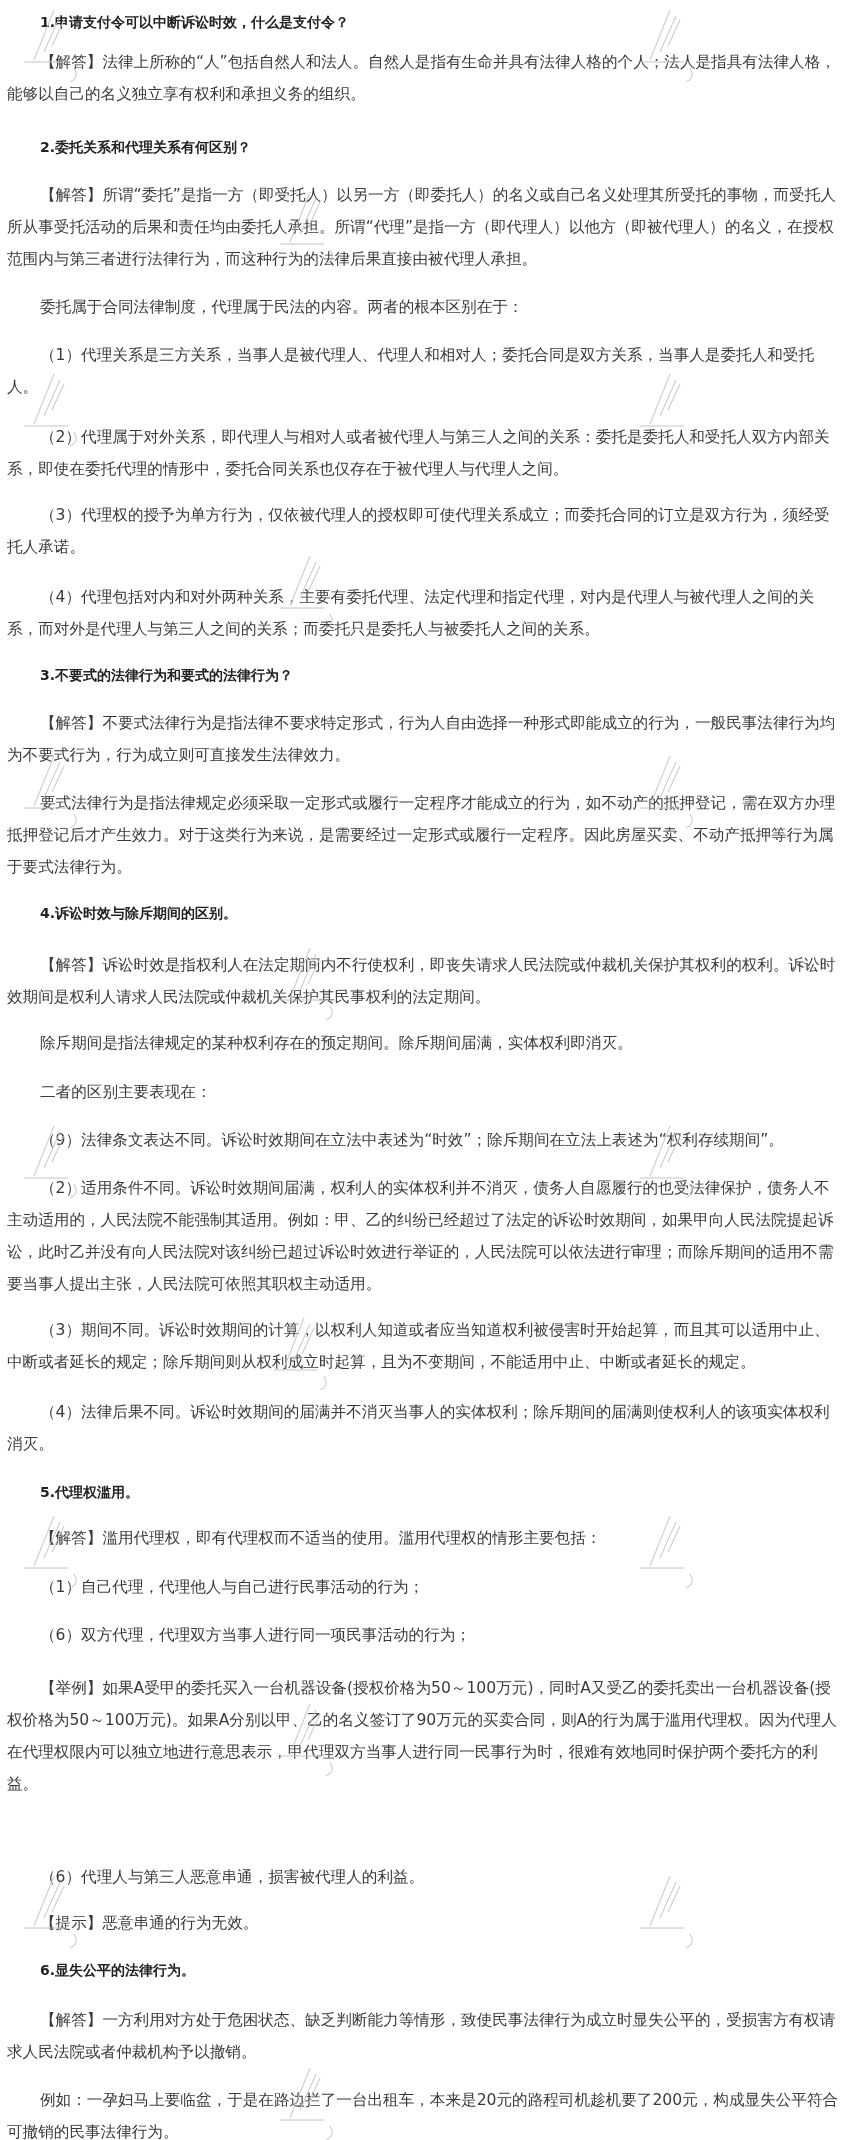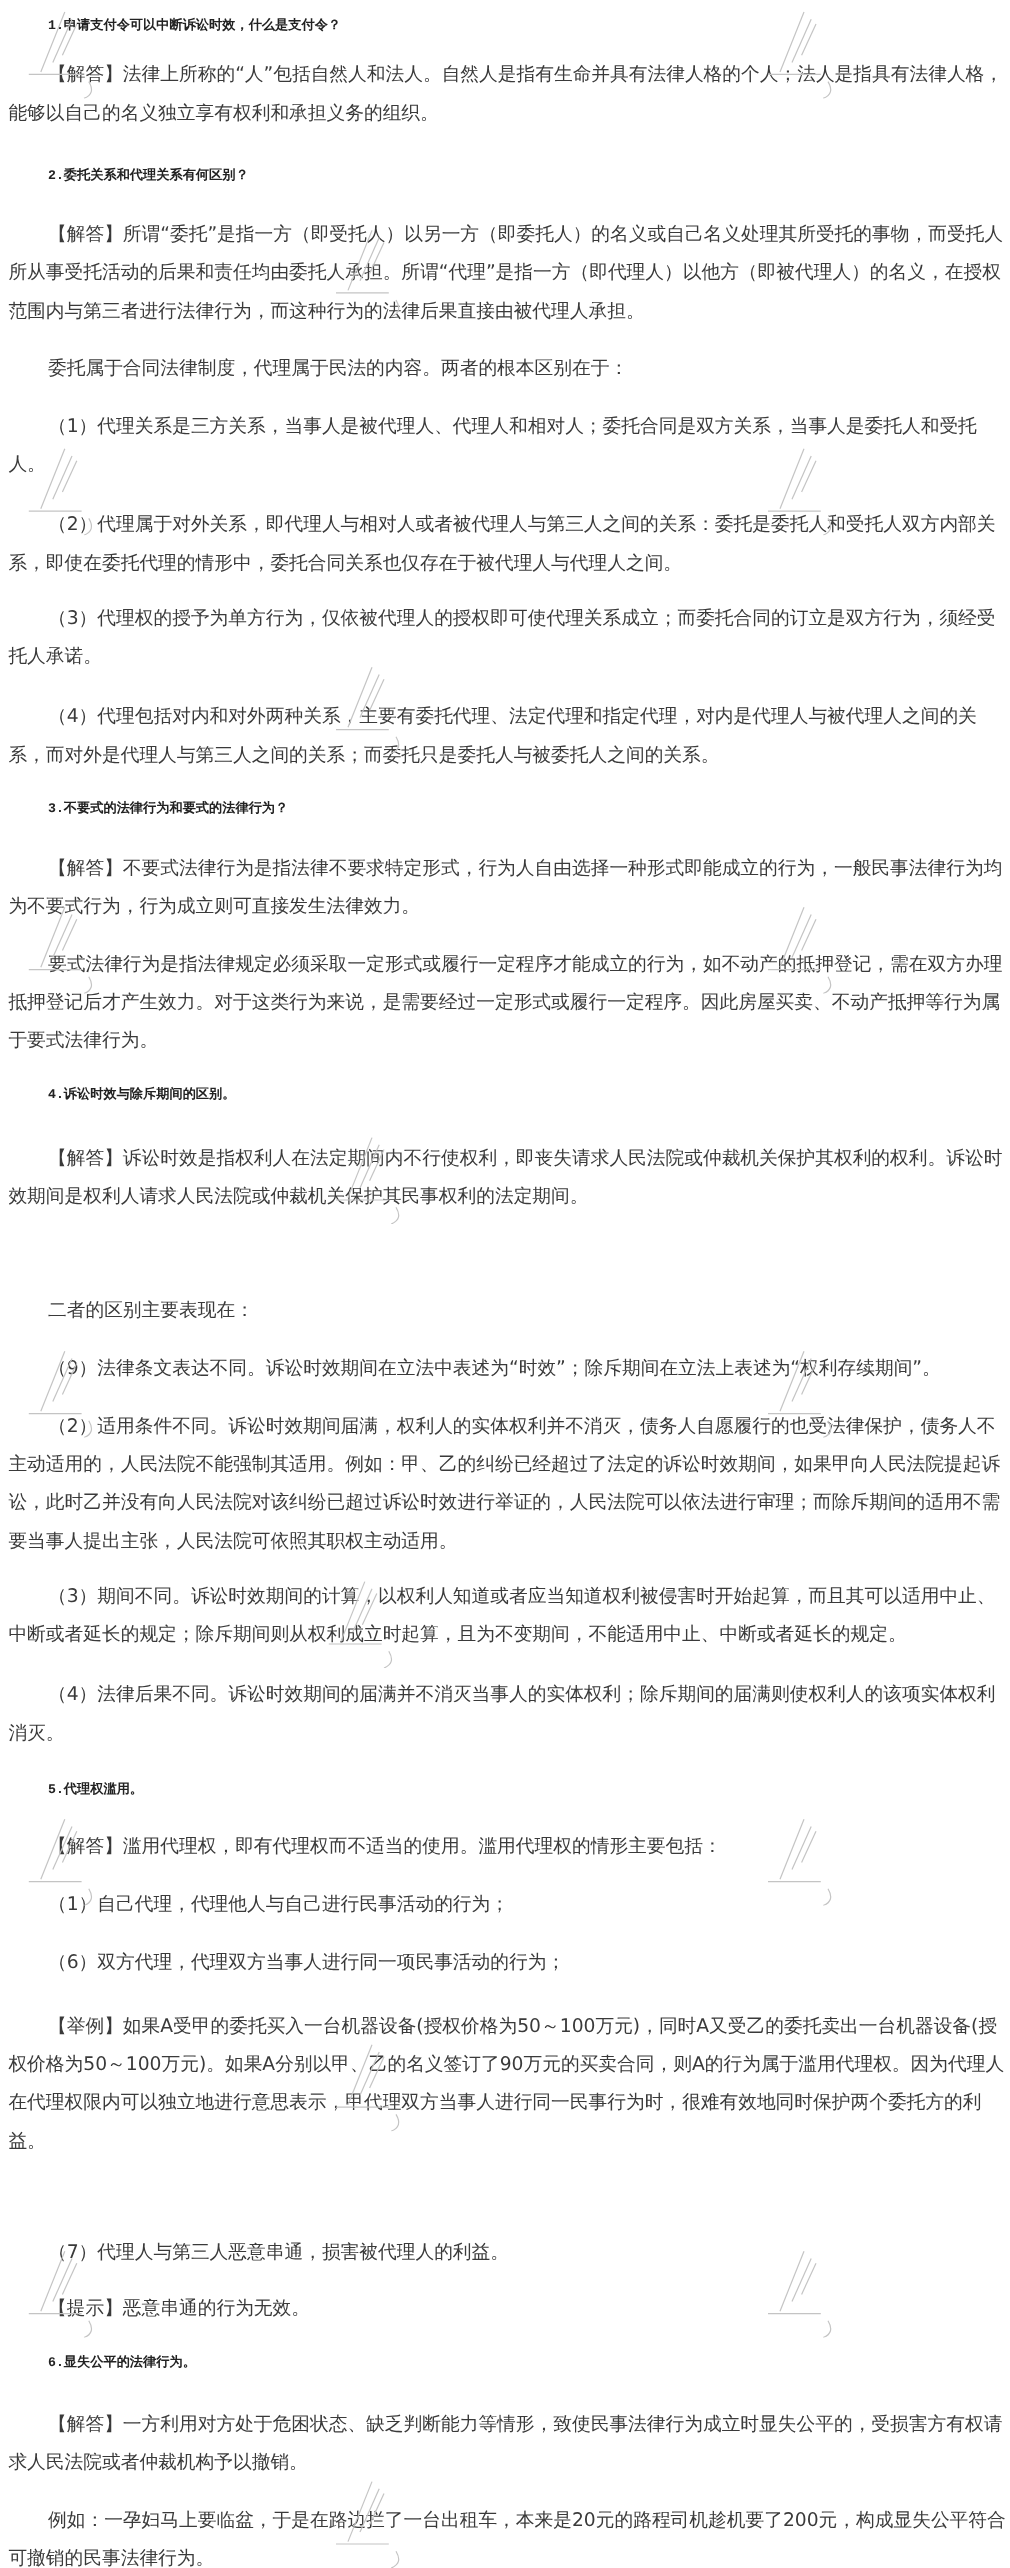--- a/index.html
+++ b/index.html
@@ -7,21 +7,21 @@
     width: 842px; height: 2140px; position: relative; overflow: hidden;
     font-family: "DejaVu Sans", "Liberation Sans", sans-serif;
     color: #3a3a3a;
   }
   #doc { position: absolute; left: 0; top: 0; width: 842px; height: 2140px; }
   .p {
     position: absolute; left: 7px; width: 832px;
     font-size: 15.6px; line-height: 32px; text-indent: 33px;
     letter-spacing: 0px; white-space: normal; word-break: break-all;
   }
-  .h { font-weight: bold; color: #222; font-size: 11px; font-family: Liberation Mono, monospace; }
+  .h { font-weight: bold; color: #222; font-size: 14px; }
   .wm { position: absolute; width: 70px; height: 80px; pointer-events: none; }
   .wm svg { width: 70px; height: 80px; }
 </style>
 </head>
 <body>
 
 <div id="doc">
 
   <div class="p h" style="top:6px">1.申请支付令可以中断诉讼时效，什么是支付令？</div>
   <div class="p" style="top:46px">【解答】法律上所称的“人”包括自然人和法人。自然人是指有生命并具有法律人格的个人；法人是指具有法律人格，能够以自己的名义独立享有权利和承担义务的组织。</div>
@@ -33,32 +33,33 @@
   <div class="p" style="top:421px">（2）代理属于对外关系，即代理人与相对人或者被代理人与第三人之间的关系：委托是委托人和受托人双方内部关系，即使在委托代理的情形中，委托合同关系也仅存在于被代理人与代理人之间。</div>
   <div class="p" style="top:499px">（3）代理权的授予为单方行为，仅依被代理人的授权即可使代理关系成立；而委托合同的订立是双方行为，须经受托人承诺。</div>
   <div class="p" style="top:581px">（4）代理包括对内和对外两种关系，主要有委托代理、法定代理和指定代理，对内是代理人与被代理人之间的关系，而对外是代理人与第三人之间的关系；而委托只是委托人与被委托人之间的关系。</div>
 
   <div class="p h" style="top:659px">3.不要式的法律行为和要式的法律行为？</div>
   <div class="p" style="top:707px">【解答】不要式法律行为是指法律不要求特定形式，行为人自由选择一种形式即能成立的行为，一般民事法律行为均为不要式行为，行为成立则可直接发生法律效力。</div>
   <div class="p" style="top:787px">要式法律行为是指法律规定必须采取一定形式或履行一定程序才能成立的行为，如不动产的抵押登记，需在双方办理抵押登记后才产生效力。对于这类行为来说，是需要经过一定形式或履行一定程序。因此房屋买卖、不动产抵押等行为属于要式法律行为。</div>
 
   <div class="p h" style="top:897px">4.诉讼时效与除斥期间的区别。</div>
   <div class="p" style="top:949px">【解答】诉讼时效是指权利人在法定期间内不行使权利，即丧失请求人民法院或仲裁机关保护其权利的权利。诉讼时效期间是权利人请求人民法院或仲裁机关保护其民事权利的法定期间。</div>
+  <div class="p" style="top:1027px">除斥期间是指法律规定的某种权利存在的预定期间。除斥期间届满，实体权利即消灭。</div>
   <div class="p" style="top:1076px">二者的区别主要表现在：</div>
   <div class="p" style="top:1124px">（9）法律条文表达不同。诉讼时效期间在立法中表述为“时效”；除斥期间在立法上表述为“权利存续期间”。</div>
   <div class="p" style="top:1172px">（2）适用条件不同。诉讼时效期间届满，权利人的实体权利并不消灭，债务人自愿履行的也受法律保护，债务人不主动适用的，人民法院不能强制其适用。例如：甲、乙的纠纷已经超过了法定的诉讼时效期间，如果甲向人民法院提起诉讼，此时乙并没有向人民法院对该纠纷已超过诉讼时效进行举证的，人民法院可以依法进行审理；而除斥期间的适用不需要当事人提出主张，人民法院可依照其职权主动适用。</div>
   <div class="p" style="top:1314px">（3）期间不同。诉讼时效期间的计算，以权利人知道或者应当知道权利被侵害时开始起算，而且其可以适用中止、中断或者延长的规定；除斥期间则从权利成立时起算，且为不变期间，不能适用中止、中断或者延长的规定。</div>
   <div class="p" style="top:1396px">（4）法律后果不同。诉讼时效期间的届满并不消灭当事人的实体权利；除斥期间的届满则使权利人的该项实体权利消灭。</div>
 
   <div class="p h" style="top:1476px">5.代理权滥用。</div>
   <div class="p" style="top:1522px">【解答】滥用代理权，即有代理权而不适当的使用。滥用代理权的情形主要包括：</div>
   <div class="p" style="top:1571px">（1）自己代理，代理他人与自己进行民事活动的行为；</div>
   <div class="p" style="top:1619px">（6）双方代理，代理双方当事人进行同一项民事活动的行为；</div>
   <div class="p" style="top:1672px">【举例】如果A受甲的委托买入一台机器设备(授权价格为50～100万元)，同时A又受乙的委托卖出一台机器设备(授权价格为50～100万元)。如果A分别以甲、乙的名义签订了90万元的买卖合同，则A的行为属于滥用代理权。因为代理人在代理权限内可以独立地进行意思表示，甲代理双方当事人进行同一民事行为时，很难有效地同时保护两个委托方的利益。</div>
-  <div class="p" style="top:1861px">（7）代理人与第三人恶意串通，损害被代理人的利益。</div>
+  <div class="p" style="top:1861px">（6）代理人与第三人恶意串通，损害被代理人的利益。</div>
   <div class="p" style="top:1907px">【提示】恶意串通的行为无效。</div>
 
   <div class="p h" style="top:1954px">6.显失公平的法律行为。</div>
   <div class="p" style="top:2004px">【解答】一方利用对方处于危困状态、缺乏判断能力等情形，致使民事法律行为成立时显失公平的，受损害方有权请求人民法院或者仲裁机构予以撤销。</div>
   <div class="p" style="top:2084px">例如：一孕妇马上要临盆，于是在路边拦了一台出租车，本来是20元的路程司机趁机要了200元，构成显失公平符合可撤销的民事法律行为。</div>
 
   <div class="wm" style="left:20px;top:2px">
     <svg viewBox="0 0 70 80">
         <g fill="none" stroke="#c4c4c4" stroke-width="1">
           <path d="M14 58 L34 8"></path>

